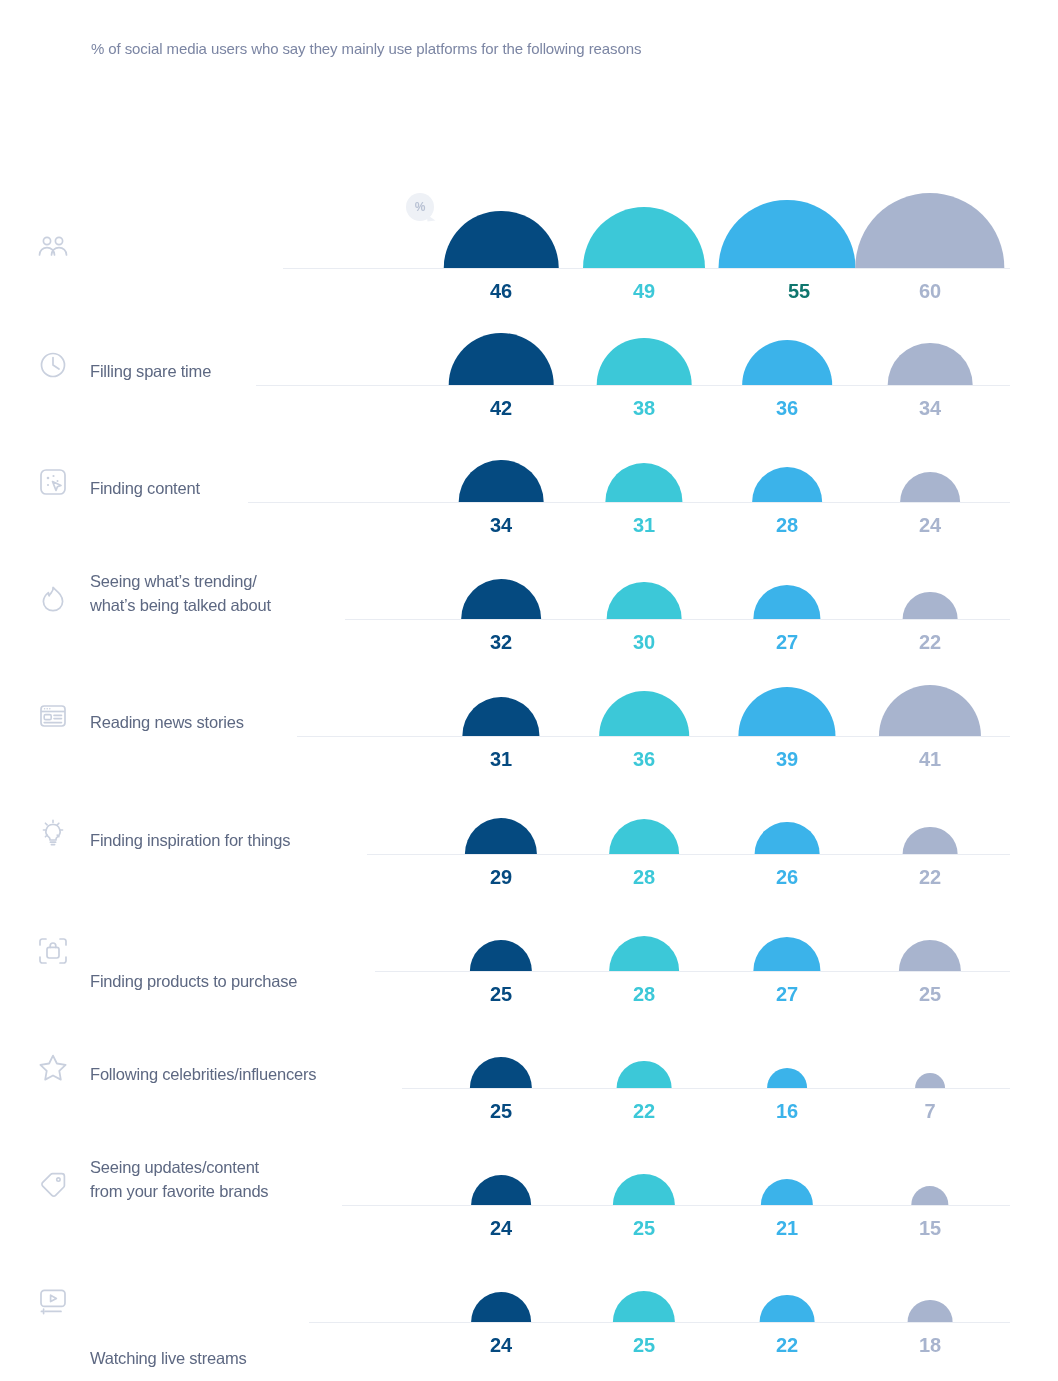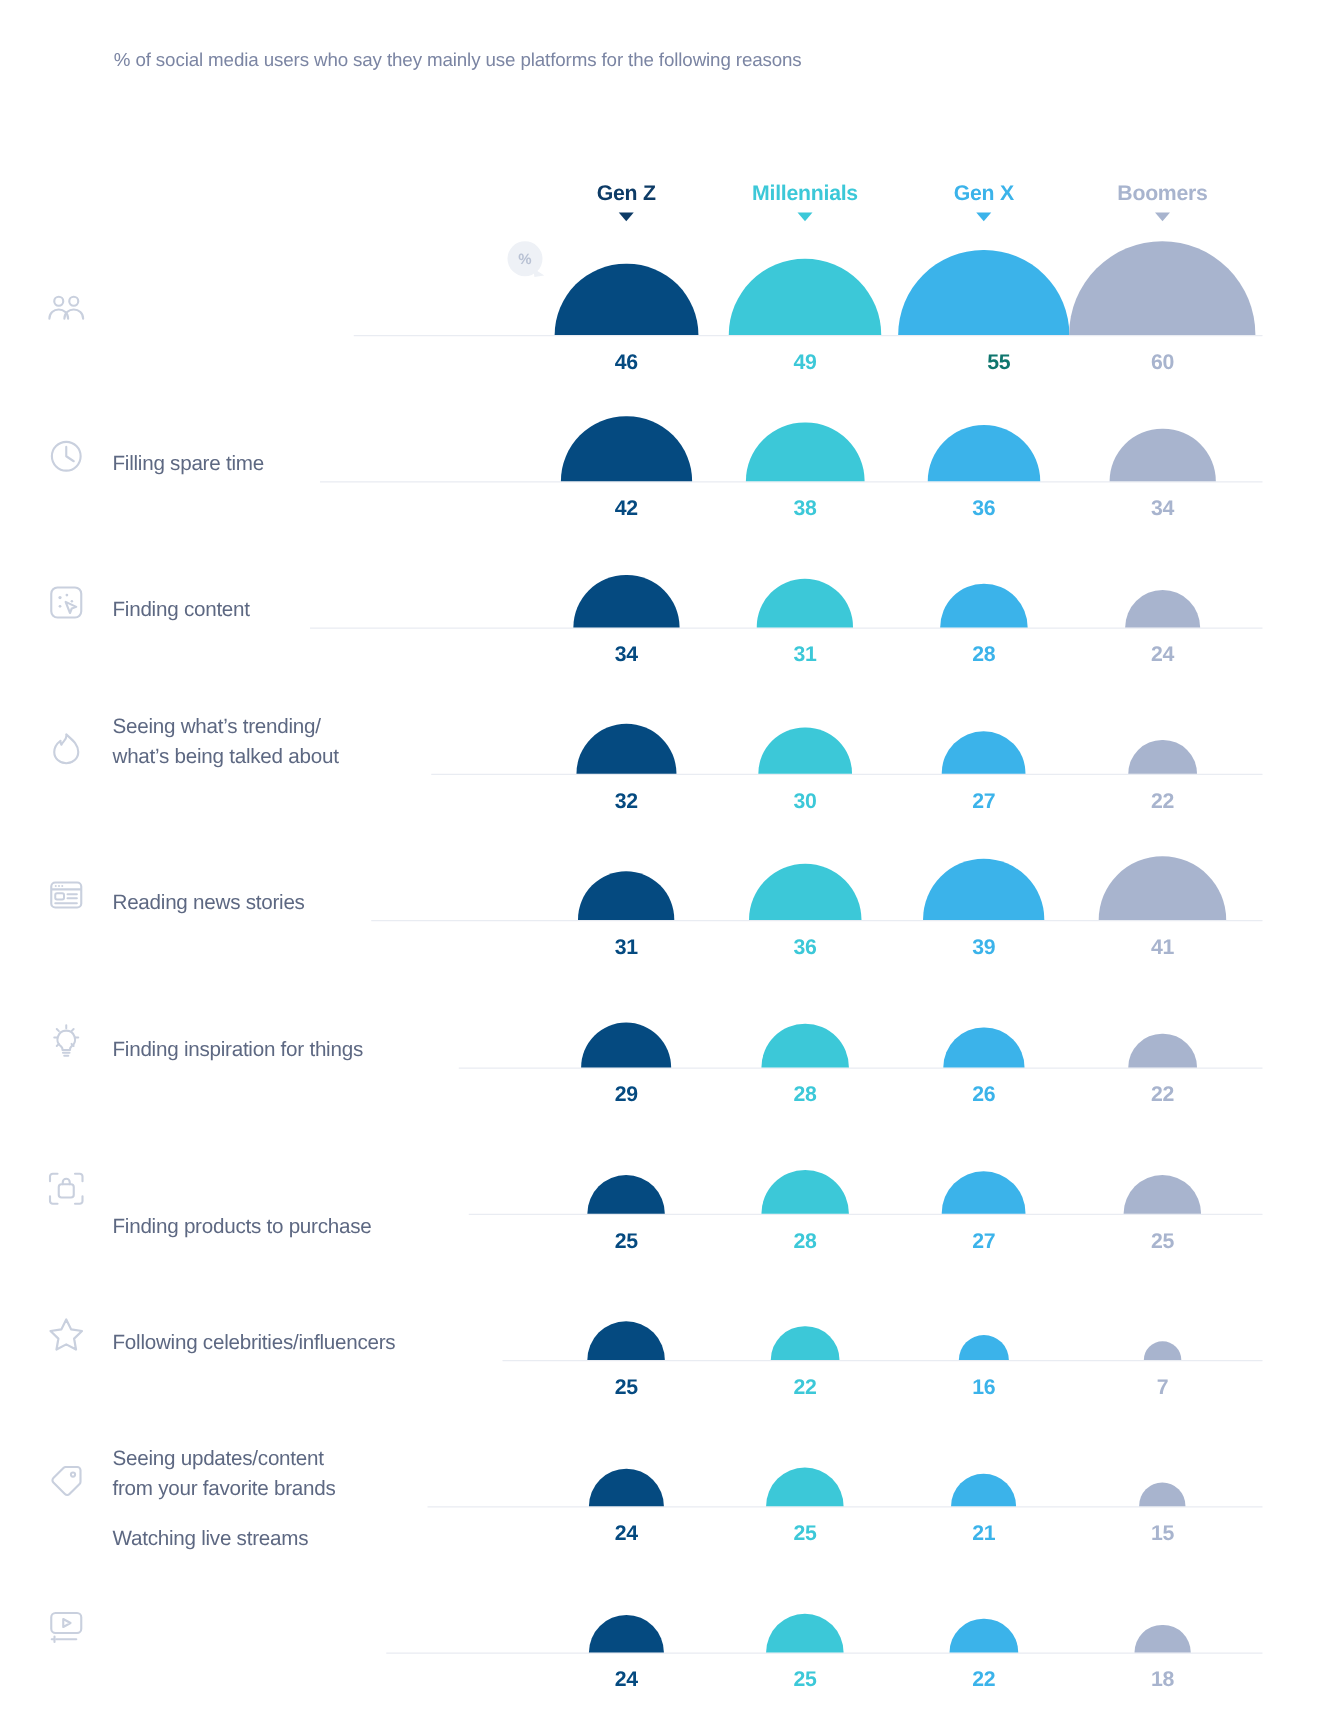--- a/index.html
+++ b/index.html
@@ -149,21 +149,21 @@
     position: absolute;
     left: 50%;
     bottom: 0;
     transform: translateX(-50%);
   }
 
   .bar-value {
     position: absolute;
     width: 160px;
     text-align: center;
-    font-size: 17px;
+    font-size: 20px;
     font-weight: bold;
     letter-spacing: -0.2px;
   }
 
   
   .pct-badge {
     position: absolute;
     left: 406px;
     top: 193px;
     width: 28px; height: 28px;
@@ -194,38 +194,20 @@
 
   <div class="header">
     <p class="subtitle">% of social media users who say they mainly use platforms for the following reasons</p>
   </div>
 
   <div class="pct-badge">
     <span>%</span>
     <span class="tail"></span>
   </div>
 
-  <div class="col-headers" id="colHeaders">
-      <div class="col-head" style="left: 421px; top: 0px;">
-        <span class="col-label" style="color: rgb(13, 59, 102);">Gen Z</span>
-        <span class="caret" style="border-top-color: rgb(13, 59, 102);"></span>
-      </div>
-      <div class="col-head" style="left: 564px; top: 0px;">
-        <span class="col-label" style="color: rgb(60, 200, 216);">Millennials</span>
-        <span class="caret" style="border-top-color: rgb(60, 200, 216);"></span>
-      </div>
-      <div class="col-head" style="left: 707px; top: 0px;">
-        <span class="col-label" style="color: rgb(59, 179, 234);">Gen X</span>
-        <span class="caret" style="border-top-color: rgb(59, 179, 234);"></span>
-      </div>
-      <div class="col-head" style="left: 850px; top: 0px;">
-        <span class="col-label" style="color: rgb(168, 180, 206);">Boomers</span>
-        <span class="caret" style="border-top-color: rgb(168, 180, 206);"></span>
-      </div>
-    </div>
 
   <div class="rows" id="rowsHost">
       <div class="row-icon" style="top: 228px;">
         <svg width="34" height="30" viewBox="0 0 34 30">
           <circle cx="11" cy="8" r="3.6" fill="none" stroke="#c9d0de" stroke-width="1.7"></circle>
           <circle cx="23" cy="8" r="3.6" fill="none" stroke="#c9d0de" stroke-width="1.7"></circle>
           <path d="M3.5 22c0-4.4 3.4-7.4 7.5-7.4s7.5 3 7.5 7.4" fill="none" stroke="#c9d0de" stroke-width="1.7" stroke-linecap="round"></path>
           <path d="M15.5 22c0-4.4 3.4-7.4 7.5-7.4s7.5 3 7.5 7.4" fill="none" stroke="#c9d0de" stroke-width="1.7" stroke-linecap="round"></path>
         </svg>
       </div>
@@ -450,21 +432,21 @@
       </div>
       <div class="bar-value" style="color: rgb(168, 180, 206); left: 850px; top: 1217px;">15</div>
       <div class="row-icon" style="top: 1282px;">
         <svg width="32" height="30" viewBox="0 0 32 30">
           <rect x="4" y="3.4" width="24" height="16" rx="3.4" fill="none" stroke="#c9d0de" stroke-width="1.7"></rect>
           <path d="M13.6 8.2l5.8 3.2-5.8 3.2z" fill="none" stroke="#c9d0de" stroke-width="1.7" stroke-linejoin="round"></path>
           <path d="M8 24.4h16" stroke="#c9d0de" stroke-width="1.7" stroke-linecap="round"></path>
           <path d="M4.4 24.4h1.6M6.6 22.2v4.4" stroke="#c9d0de" stroke-width="1.7" stroke-linecap="round"></path>
         </svg>
       </div>
-      <div class="row-label" style="top: 1220px;">Watching live streams</div>
+      <div class="row-label" style="top: 1347px;">Watching live streams</div>
       <div class="row-baseline" style="left: 309px; width: 701px; top: 1322px;"></div>
       <div class="bar-wrap" style="left: 421px; top: 1232px;">
         <div class="bar-inner bar" style="width: 59.76px; height: 29.88px; background: rgb(5, 74, 128);"></div>
       </div>
       <div class="bar-value" style="color: rgb(5, 74, 128); left: 421px; top: 1334px;">24</div>
       <div class="bar-wrap" style="left: 564px; top: 1232px;">
         <div class="bar-inner bar" style="width: 62.25px; height: 31.125px; background: rgb(60, 200, 216);"></div>
       </div>
       <div class="bar-value" style="color: rgb(60, 200, 216); left: 564px; top: 1334px;">25</div>
       <div class="bar-wrap" style="left: 707px; top: 1232px;">

